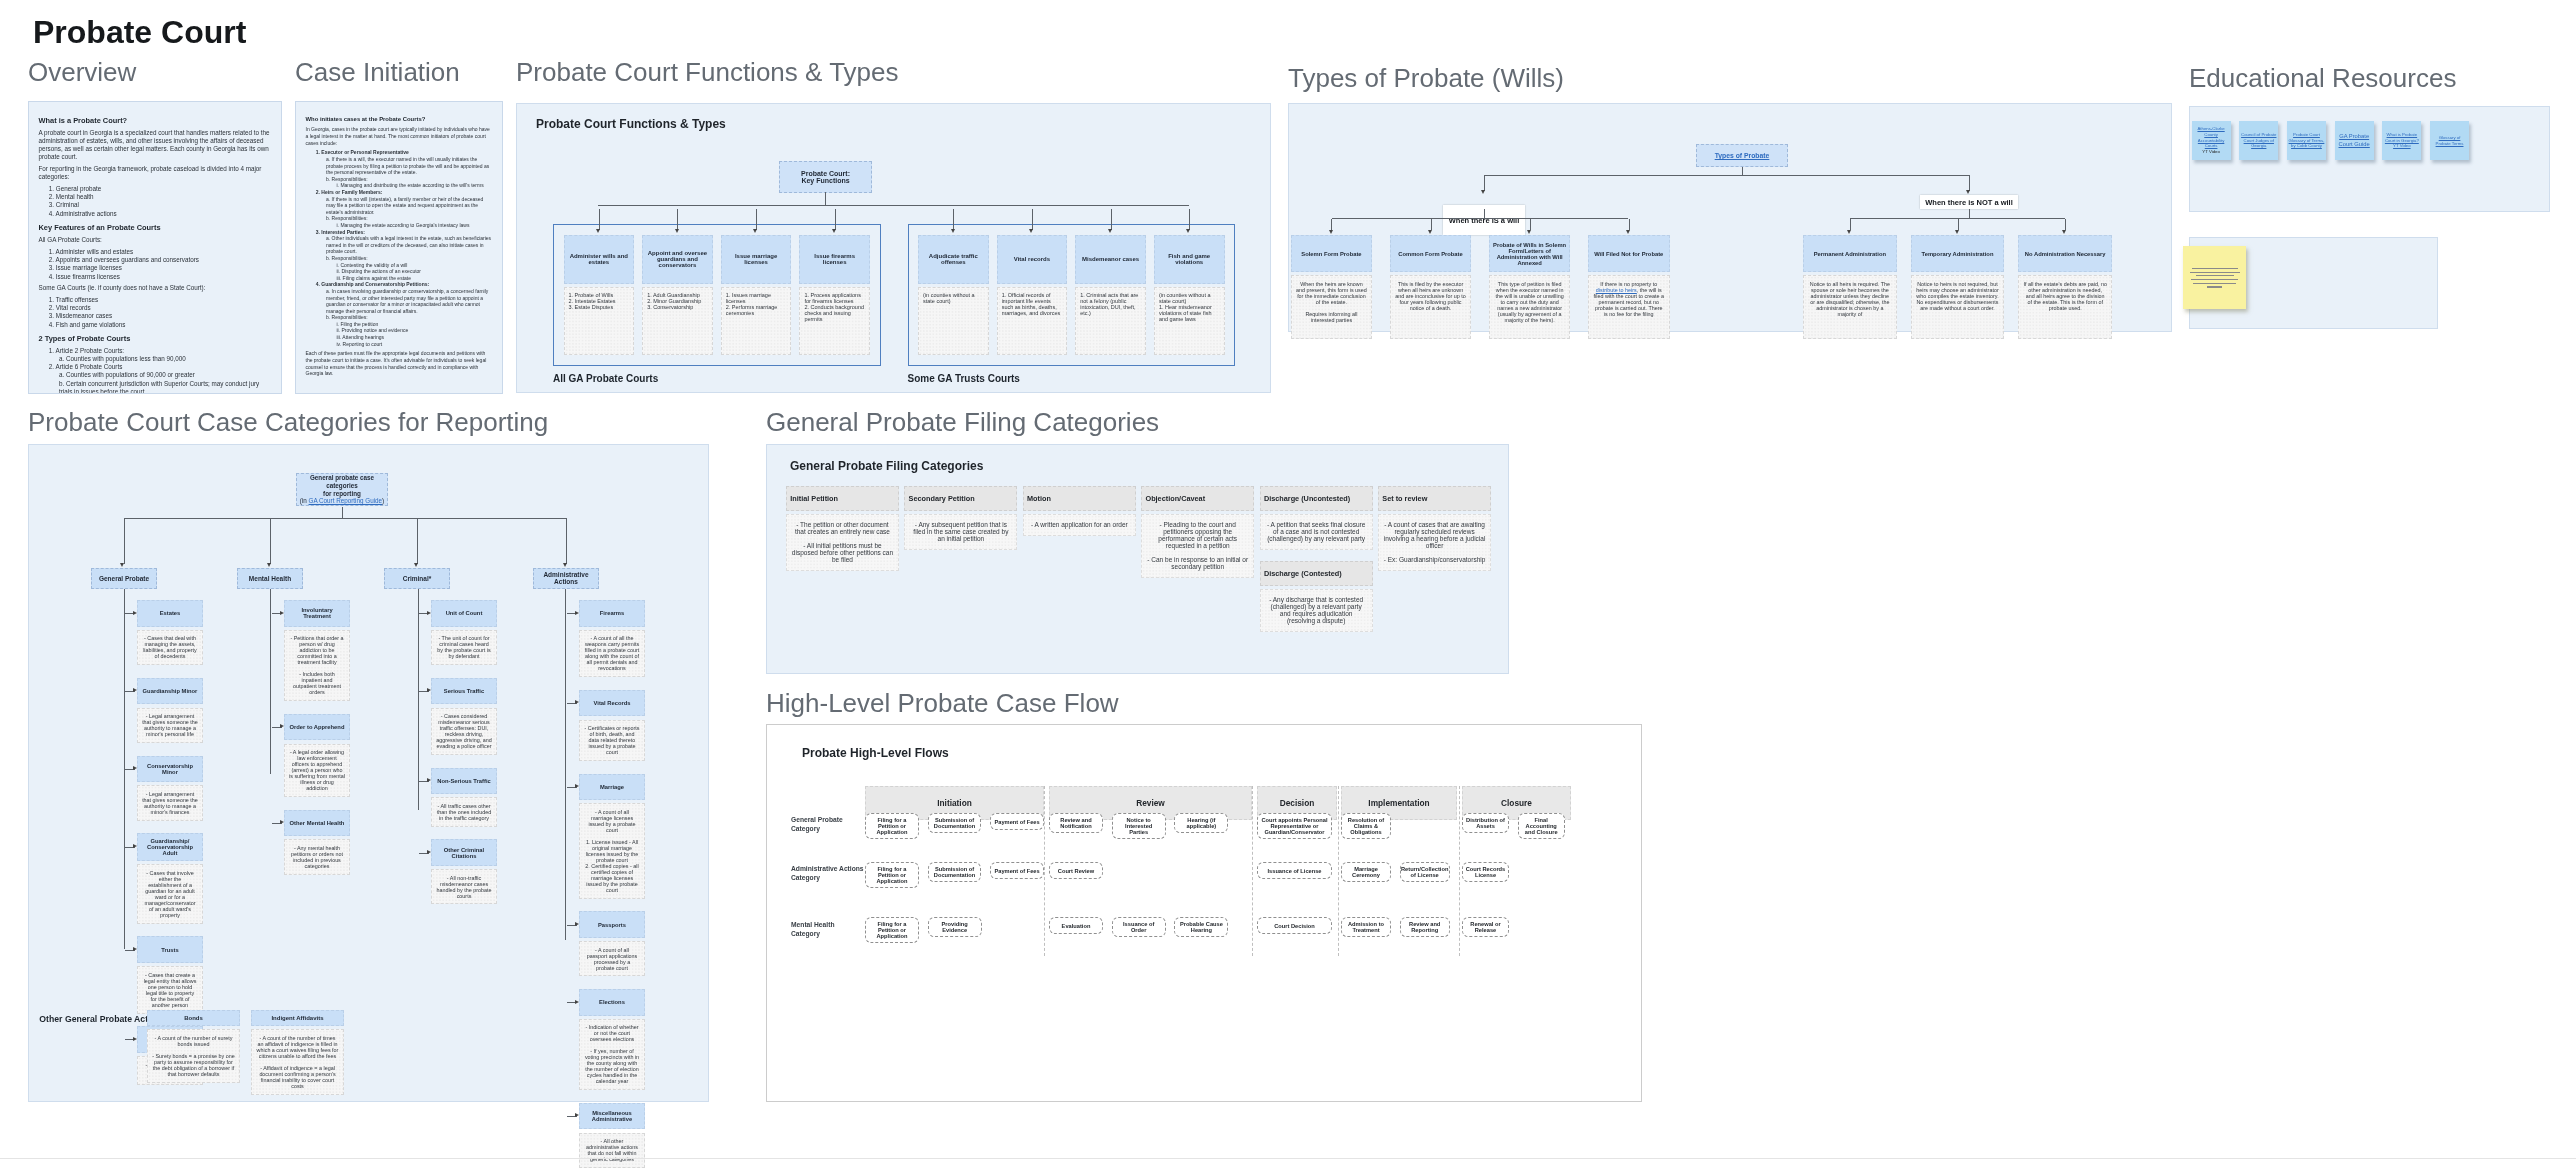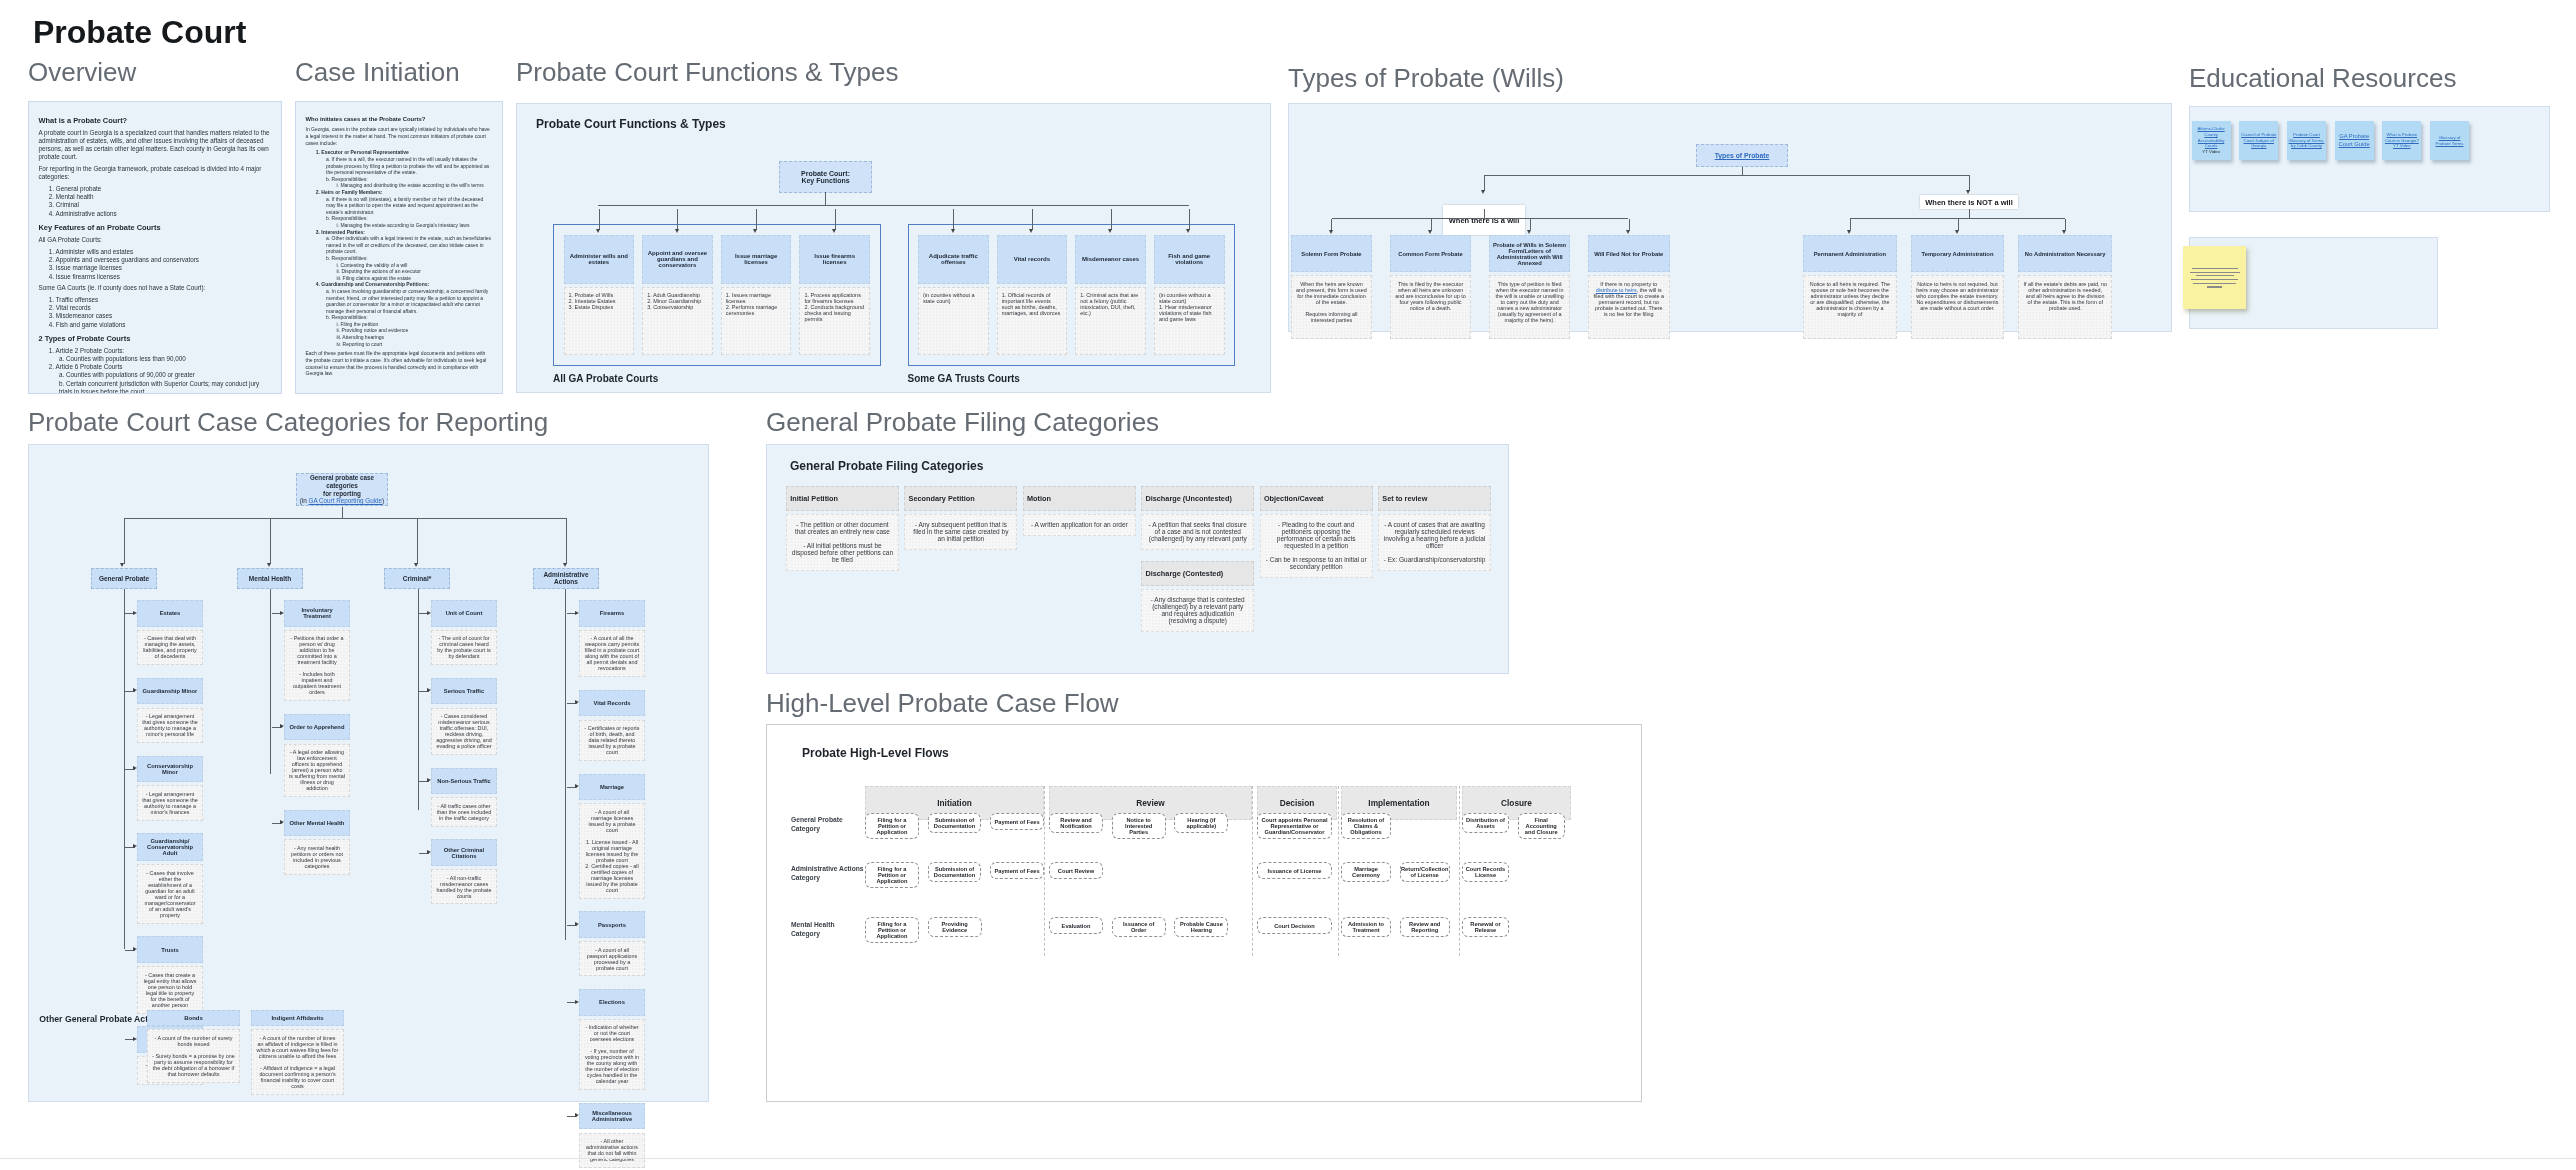--- a/index.html
+++ b/index.html
@@ -457,34 +457,34 @@
           </div>
         </div>
         <div class="fil-col">
           <div>
             <div class="fil-h">Motion</div>
             <div class="fil-b">- A written application for an order</div>
           </div>
         </div>
         <div class="fil-col">
           <div>
+            <div class="fil-h">Objection/Caveat</div>
+            <div class="fil-b">- Pleading to the court and petitioners opposing the performance of certain acts requested in a petition
+
+- Can be in response to an initial or secondary petition</div>
+          </div>
+        </div>
+        <div class="fil-col">
+          <div>
             <div class="fil-h">Discharge (Uncontested)</div>
             <div class="fil-b">- A petition that seeks final closure of a case and is not contested (challenged) by any relevant party</div>
           </div>
           <div>
             <div class="fil-h">Discharge (Contested)</div>
             <div class="fil-b">- Any discharge that is contested (challenged) by a relevant party and requires adjudication (resolving a dispute)</div>
-          </div>
-        </div>
-        <div class="fil-col">
-          <div>
-            <div class="fil-h">Objection/Caveat</div>
-            <div class="fil-b">- Pleading to the court and petitioners opposing the performance of certain acts requested in a petition
-
-- Can be in response to an initial or secondary petition</div>
           </div>
         </div>
         <div class="fil-col">
           <div>
             <div class="fil-h">Set to review</div>
             <div class="fil-b">- A count of cases that are awaiting regularly scheduled reviews involving a hearing before a judicial officer
 
 - Ex: Guardianship/conservatorship</div>
           </div>
         </div>

